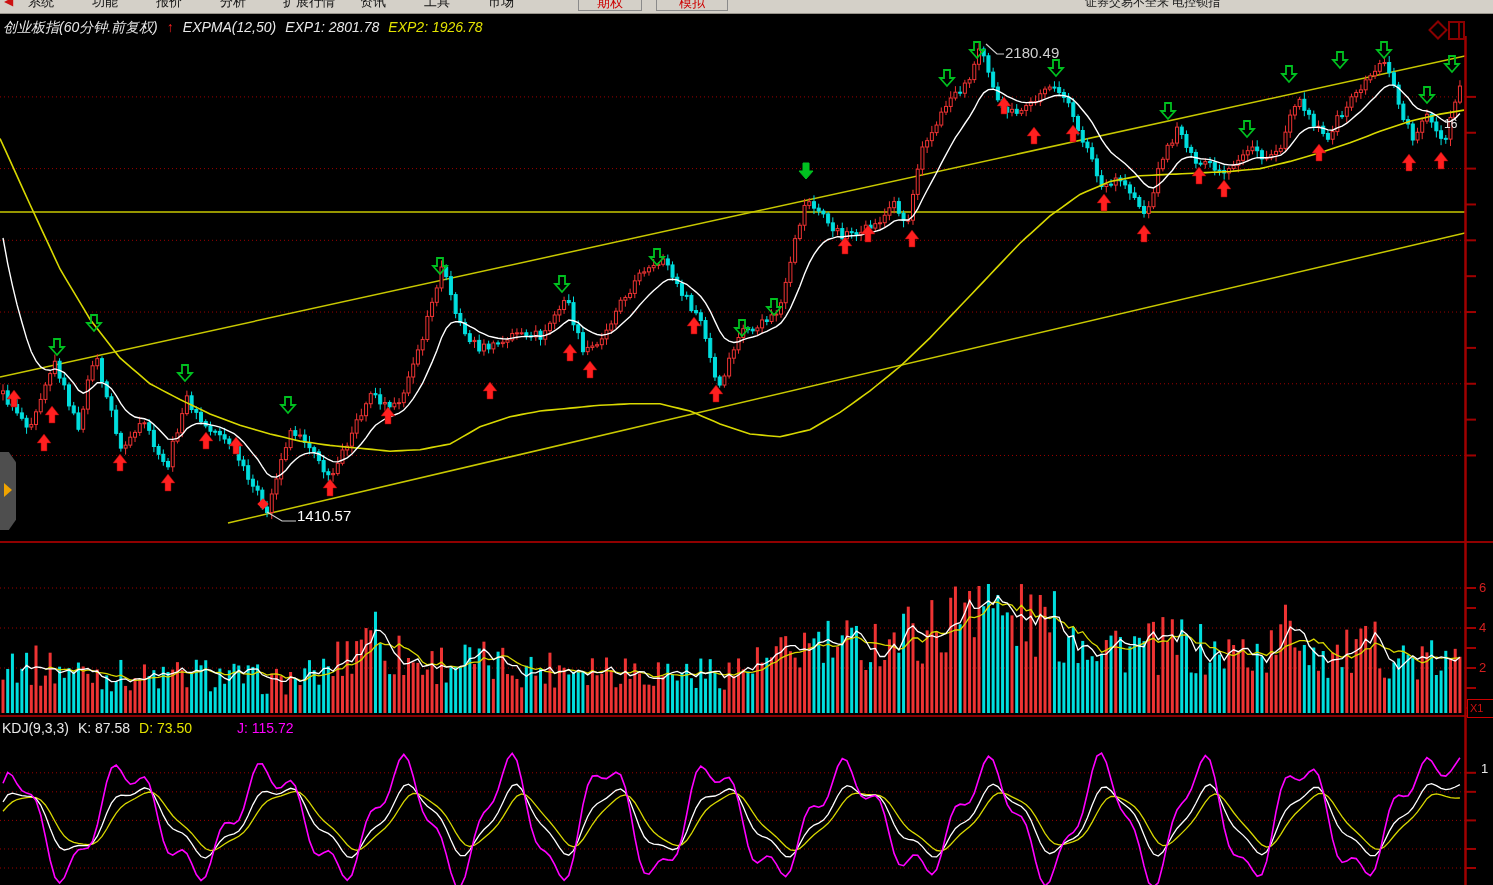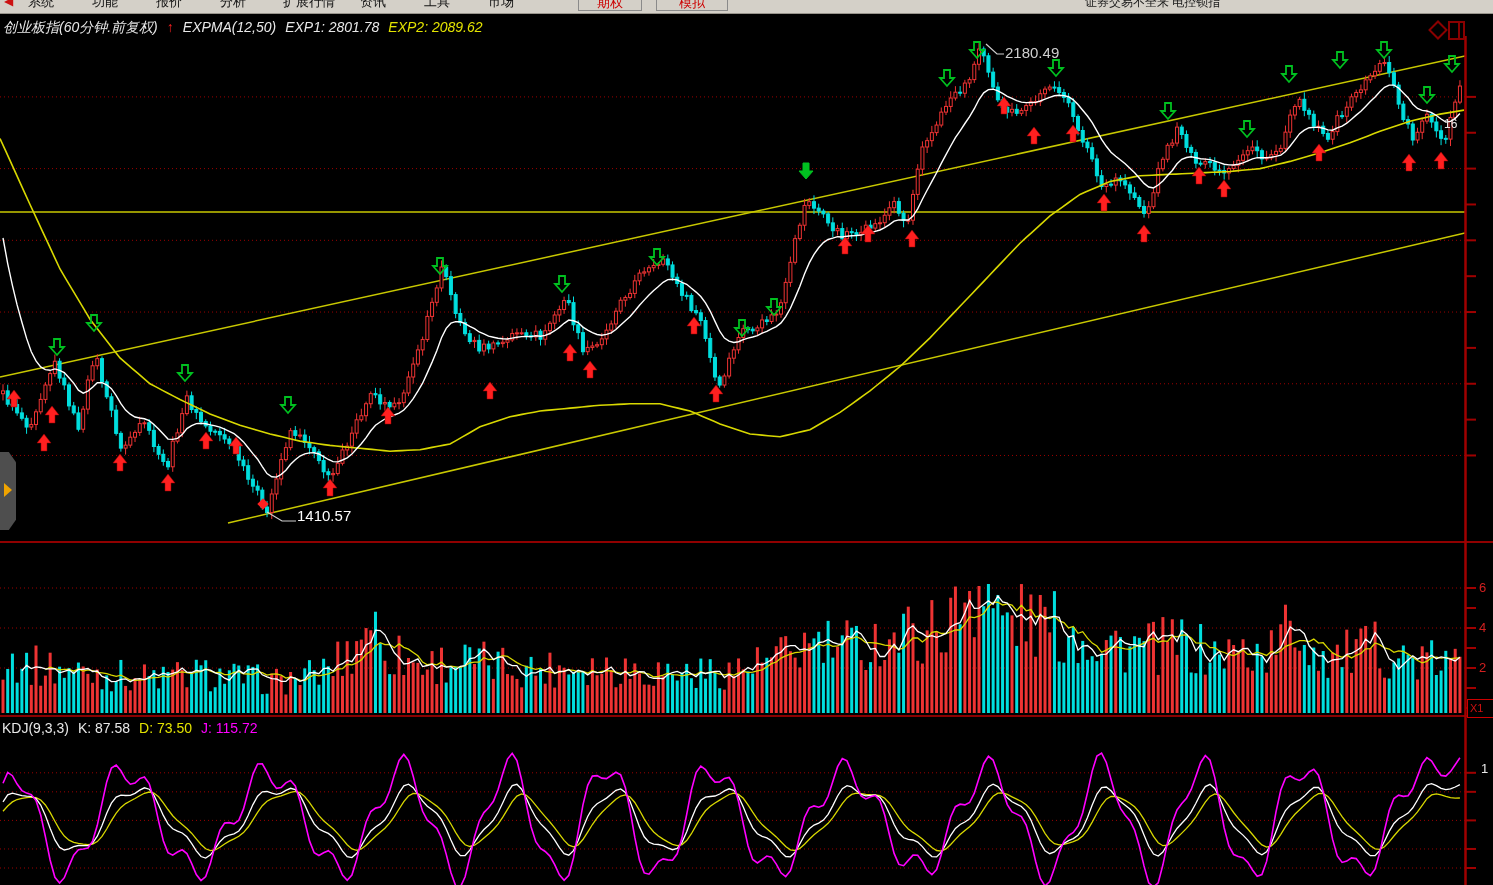--- a/index.html
+++ b/index.html
@@ -14,21 +14,21 @@
   #menu-back{position:absolute;top:-6px;left:4px;color:#cc1111;font-size:12px;}
   #menu-right{position:absolute;top:-6px;left:1085px;font-size:12px;color:#1a1a1a;white-space:nowrap;}
   
   .ovl{position:absolute;white-space:nowrap;}
   #hdr{top:19px;left:3px;font-size:14px;color:#e8e8e8;}
   #hdr span{margin-right:9px;font-style:italic;}
   #volhdr{top:545px;left:2px;font-size:14px;color:#e8e8e8;}
   #volhdr span{margin-right:9px;}
   #kdjhdr{top:720px;left:2px;font-size:14px;color:#e8e8e8;}
   #kdjhdr span{margin-right:9px;}
-  .wht{color:#e8e8e8;} .yel{color:#e3e300;} .mag{color:#ff00ff;}
+  .wht{color:#e8e8e8;} .yel{color:#e3e300;} .mag{color:#ff00ff;margin-left:36px;}
   .uparrow{color:#ff2020;font-weight:bold;}
   #ann-high{top:44px;left:1005px;font-size:15px;color:#cfcfcf;}
   #ann-low{top:507px;left:297px;font-size:15px;color:#ffffff;}
   #last-price{top:117px;left:1444px;font-size:12px;color:#e8e8e8;}
   .axlbl{font-size:13px;color:#d22020;}
   #vlbl6{top:580px;left:1479px;} #vlbl4{top:620px;left:1479px;} #vlbl2{top:660px;left:1479px;}
   #klbl{top:761px;left:1481px;color:#e8e8e8;}
   #x1box{top:699px;left:1467px;width:24px;height:17px;border:1px solid #cc0000;color:#cc1111;
     font-size:11px;line-height:17px;padding-left:2px;background:#000;}
   #icon-diamond{top:23px;left:1431px;width:10px;height:10px;border:2px solid #8a0000;transform:rotate(45deg);}
@@ -1108,21 +1108,21 @@
       <line x1="1465" y1="688" x2="1476" y2="688" stroke="#a00000" stroke-width="2"></line>
       <line x1="1465" y1="708" x2="1476" y2="708" stroke="#a00000" stroke-width="2"></line>
       <line x1="1465" y1="772.8" x2="1476" y2="772.8" stroke="#a00000" stroke-width="2"></line>
       <line x1="1465" y1="791.84" x2="1476" y2="791.84" stroke="#a00000" stroke-width="2"></line>
       <line x1="1465" y1="820.4" x2="1476" y2="820.4" stroke="#a00000" stroke-width="2"></line>
       <line x1="1465" y1="848.96" x2="1476" y2="848.96" stroke="#a00000" stroke-width="2"></line>
       <line x1="1465" y1="868" x2="1476" y2="868" stroke="#a00000" stroke-width="2"></line>
     </svg>
 
   <div id="hdr" class="ovl">
-    <span class="wht">创业板指(60分钟.前复权)</span><span class="uparrow">↑</span><span class="wht">EXPMA(12,50)</span><span class="wht">EXP1: 2801.78</span><span class="yel">EXP2: 2089.62</span>
+    <span class="wht">创业板指(60分钟.前复权)</span><span class="uparrow">↑</span><span class="wht">EXPMA(12,50)</span><span class="wht">EXP1: 2801.78</span><span class="yel">EXP2: 1926.78</span>
   </div>
 
 
   <div id="kdjhdr" class="ovl">
     <span class="wht">KDJ(9,3,3)</span><span class="wht">K: 87.58</span><span class="yel">D: 73.50</span><span class="mag">J: 115.72</span>
   </div>
 
   <span id="ann-high" class="ovl">2180.49</span>
   <span id="ann-low" class="ovl">1410.57</span>
   <span id="last-price" class="ovl">16</span>

